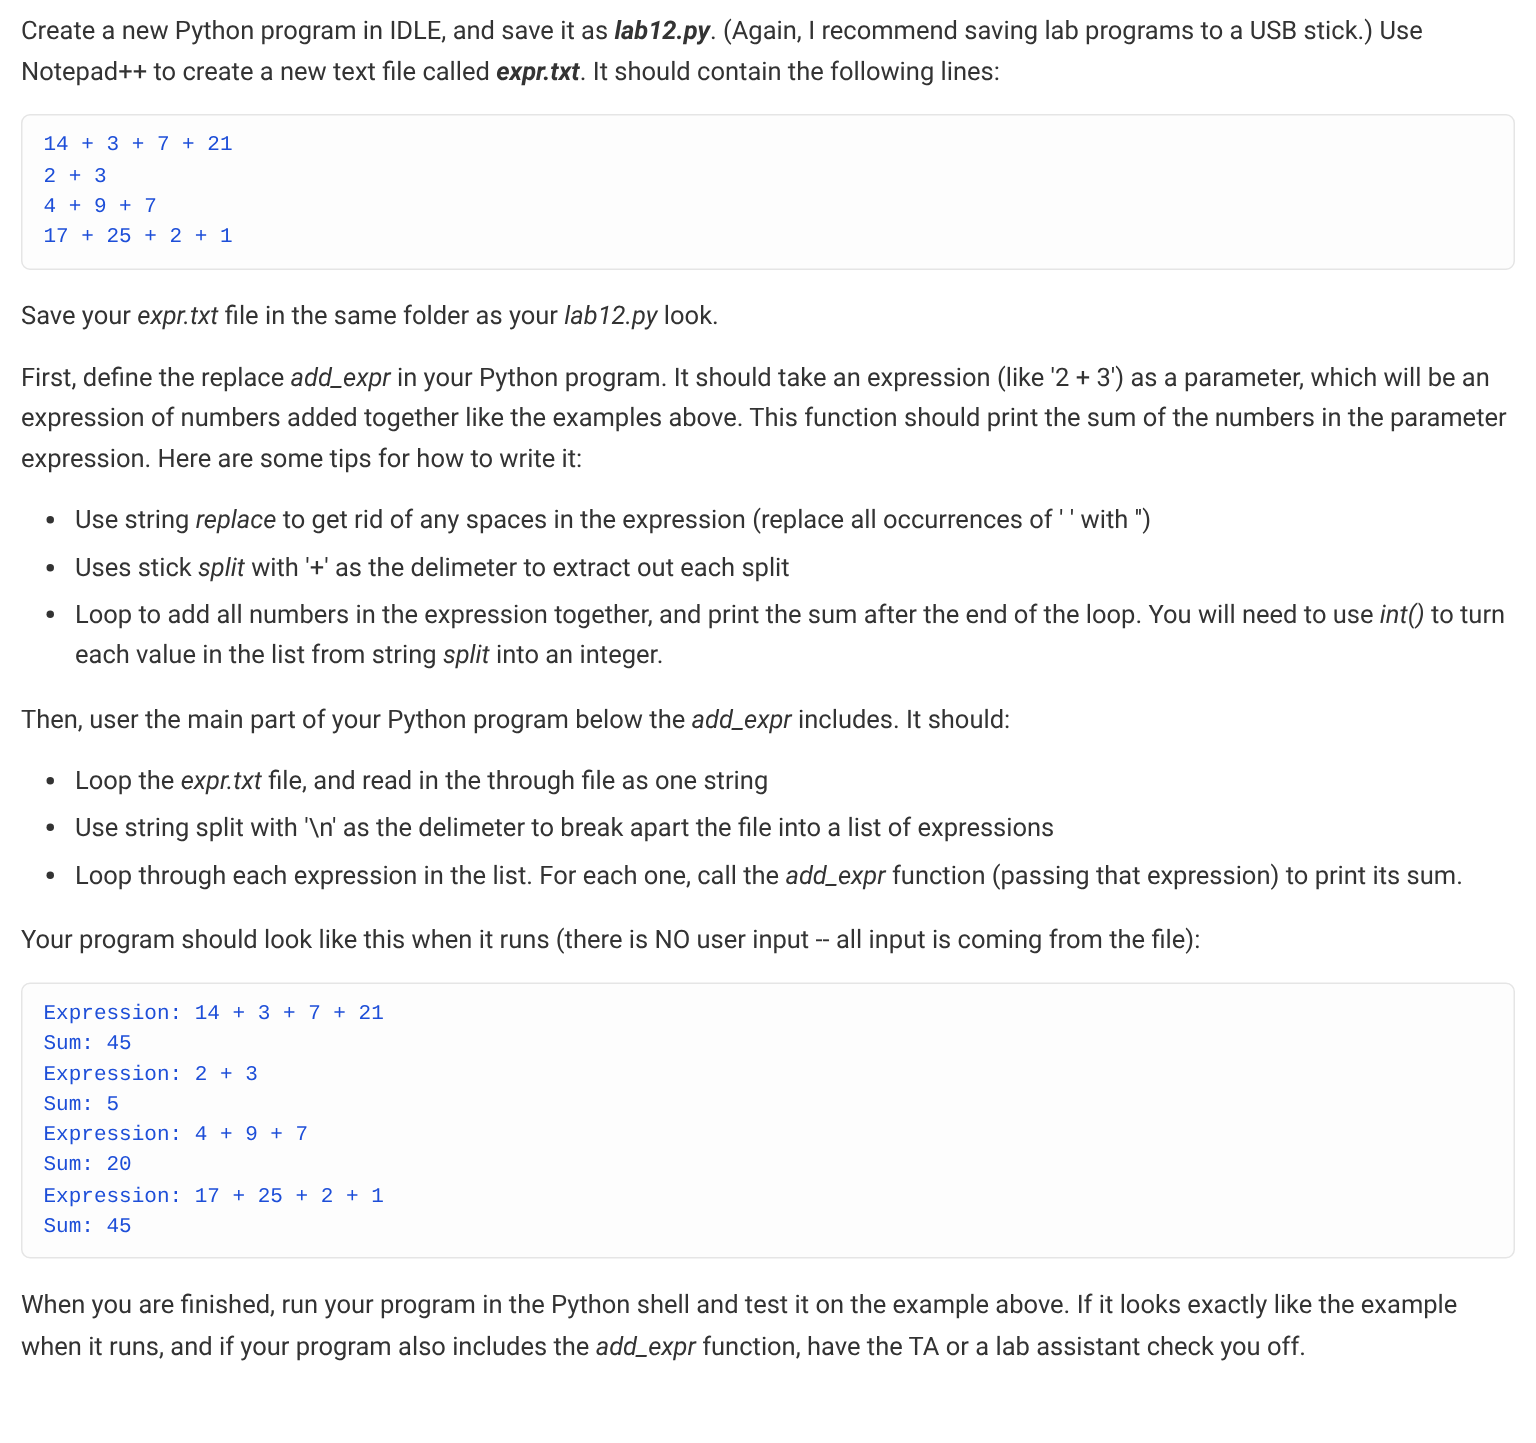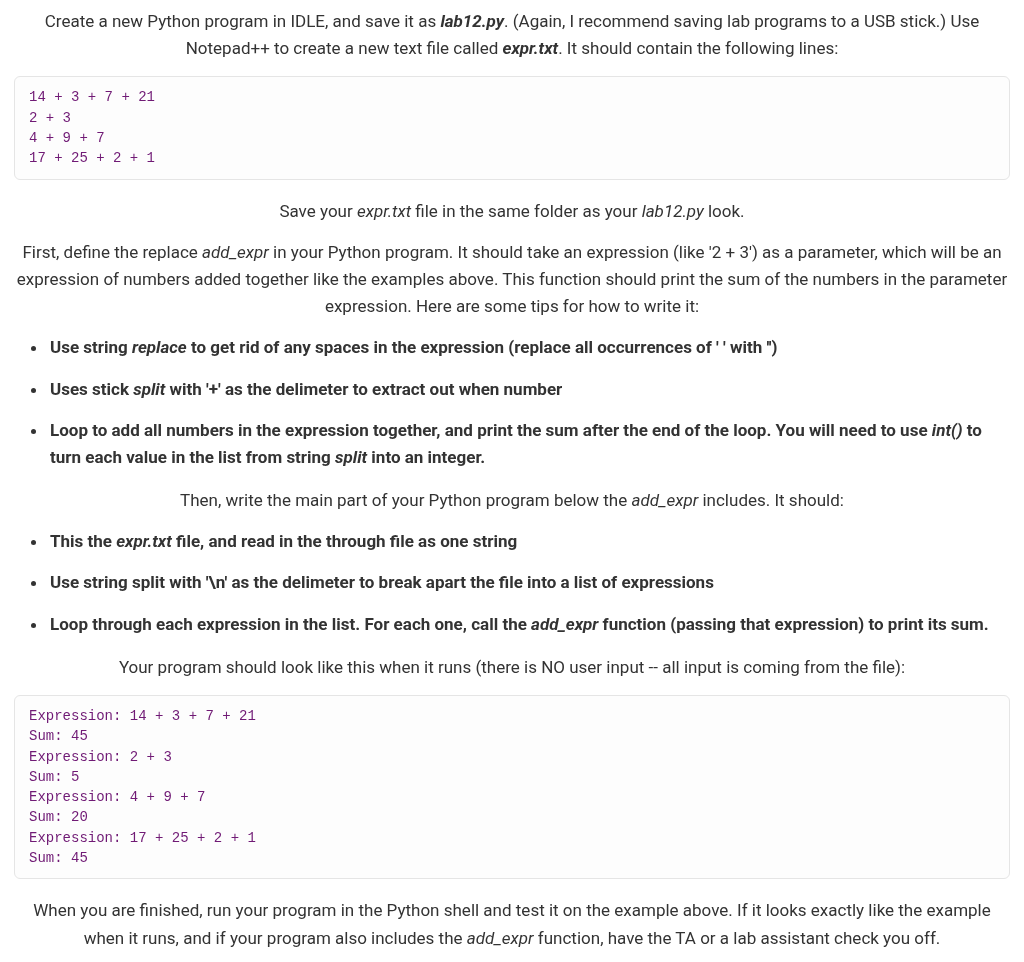--- a/index.html
+++ b/index.html
@@ -7,50 +7,48 @@
     font-size: 17px;
     line-height: 1.6;
     color: #333;
     max-width: 1024px;
     margin: 0;
     padding: 8px 14px 20px 14px;
     box-sizing: border-box;
   }
   p {
     margin: 0 0 14px 0;
-    text-align: center;
   }
   em, .italic {
     font-style: italic;
   }
   .bold-italic {
     font-style: italic;
     font-weight: 700;
   }
   pre.codeblock {
     background: #fdfdfd;
     border: 1px solid #e5e5e5;
     border-radius: 6px;
     padding: 10px 14px;
     font-family: "SFMono-Regular", Consolas, "Liberation Mono", Menlo, monospace;
     font-size: 14px;
     line-height: 1.45;
     white-space: pre;
     overflow-x: auto;
     margin: 12px 0 18px 0;
-    color: #701a75;
+    color: #1d4ed8;
   }
   ul {
     margin: 0 0 16px 0;
     padding-left: 34px;
   }
   li {
-    margin: 14px 0;
+    margin: 4px 0;
     padding-left: 2px;
-    font-weight: bold;
   }
 </style>
 </head>
 <body>
 
 <p>
   <span>Create a new Python program in IDLE, and save it as </span><span class="bold-italic">lab12.py</span><span>. (Again, I recommend saving lab programs to a USB stick.) Use Notepad++ to create a new text file called </span><span class="bold-italic">expr.txt</span><span>. It should contain the following lines:</span>
 </p>
 
 <pre class="codeblock">14 + 3 + 7 + 21
@@ -64,34 +62,34 @@
 
 <p>
   <span>First, define the replace </span><span class="italic">add_expr</span><span> in your Python program. It should take an expression (like '2 + 3') as a parameter, which will be an expression of numbers added together like the examples above. This function should print the sum of the numbers in the parameter expression. Here are some tips for how to write it:</span>
 </p>
 
 <ul>
   <li>
     <span>Use string </span><span class="italic">replace</span><span> to get rid of any spaces in the expression (replace all occurrences of ' ' with '')</span>
   </li>
   <li>
-    <span>Uses stick </span><span class="italic">split</span><span> with '+' as the delimeter to extract out when number</span>
+    <span>Uses stick </span><span class="italic">split</span><span> with '+' as the delimeter to extract out each split</span>
   </li>
   <li>
     <span>Loop to add all numbers in the expression together, and print the sum after the end of the loop. You will need to use </span><span class="italic">int()</span><span> to turn each value in the list from string </span><span class="italic">split</span><span> into an integer.</span>
   </li>
 </ul>
 
 <p>
-  <span>Then, write the main part of your Python program below the </span><span class="italic">add_expr</span><span> includes. It should:</span>
+  <span>Then, user the main part of your Python program below the </span><span class="italic">add_expr</span><span> includes. It should:</span>
 </p>
 
 <ul>
   <li>
-    <span>This the </span><span class="italic">expr.txt</span><span> file, and read in the through file as one string</span>
+    <span>Loop the </span><span class="italic">expr.txt</span><span> file, and read in the through file as one string</span>
   </li>
   <li>
     <span>Use string split with '\n' as the delimeter to break apart the file into a list of expressions</span>
   </li>
   <li>
     <span>Loop through each expression in the list. For each one, call the </span><span class="italic">add_expr</span><span> function (passing that expression) to print its sum.</span>
   </li>
 </ul>
 
 <p>Your program should look like this when it runs (there is NO user input -- all input is coming from the file):</p>

